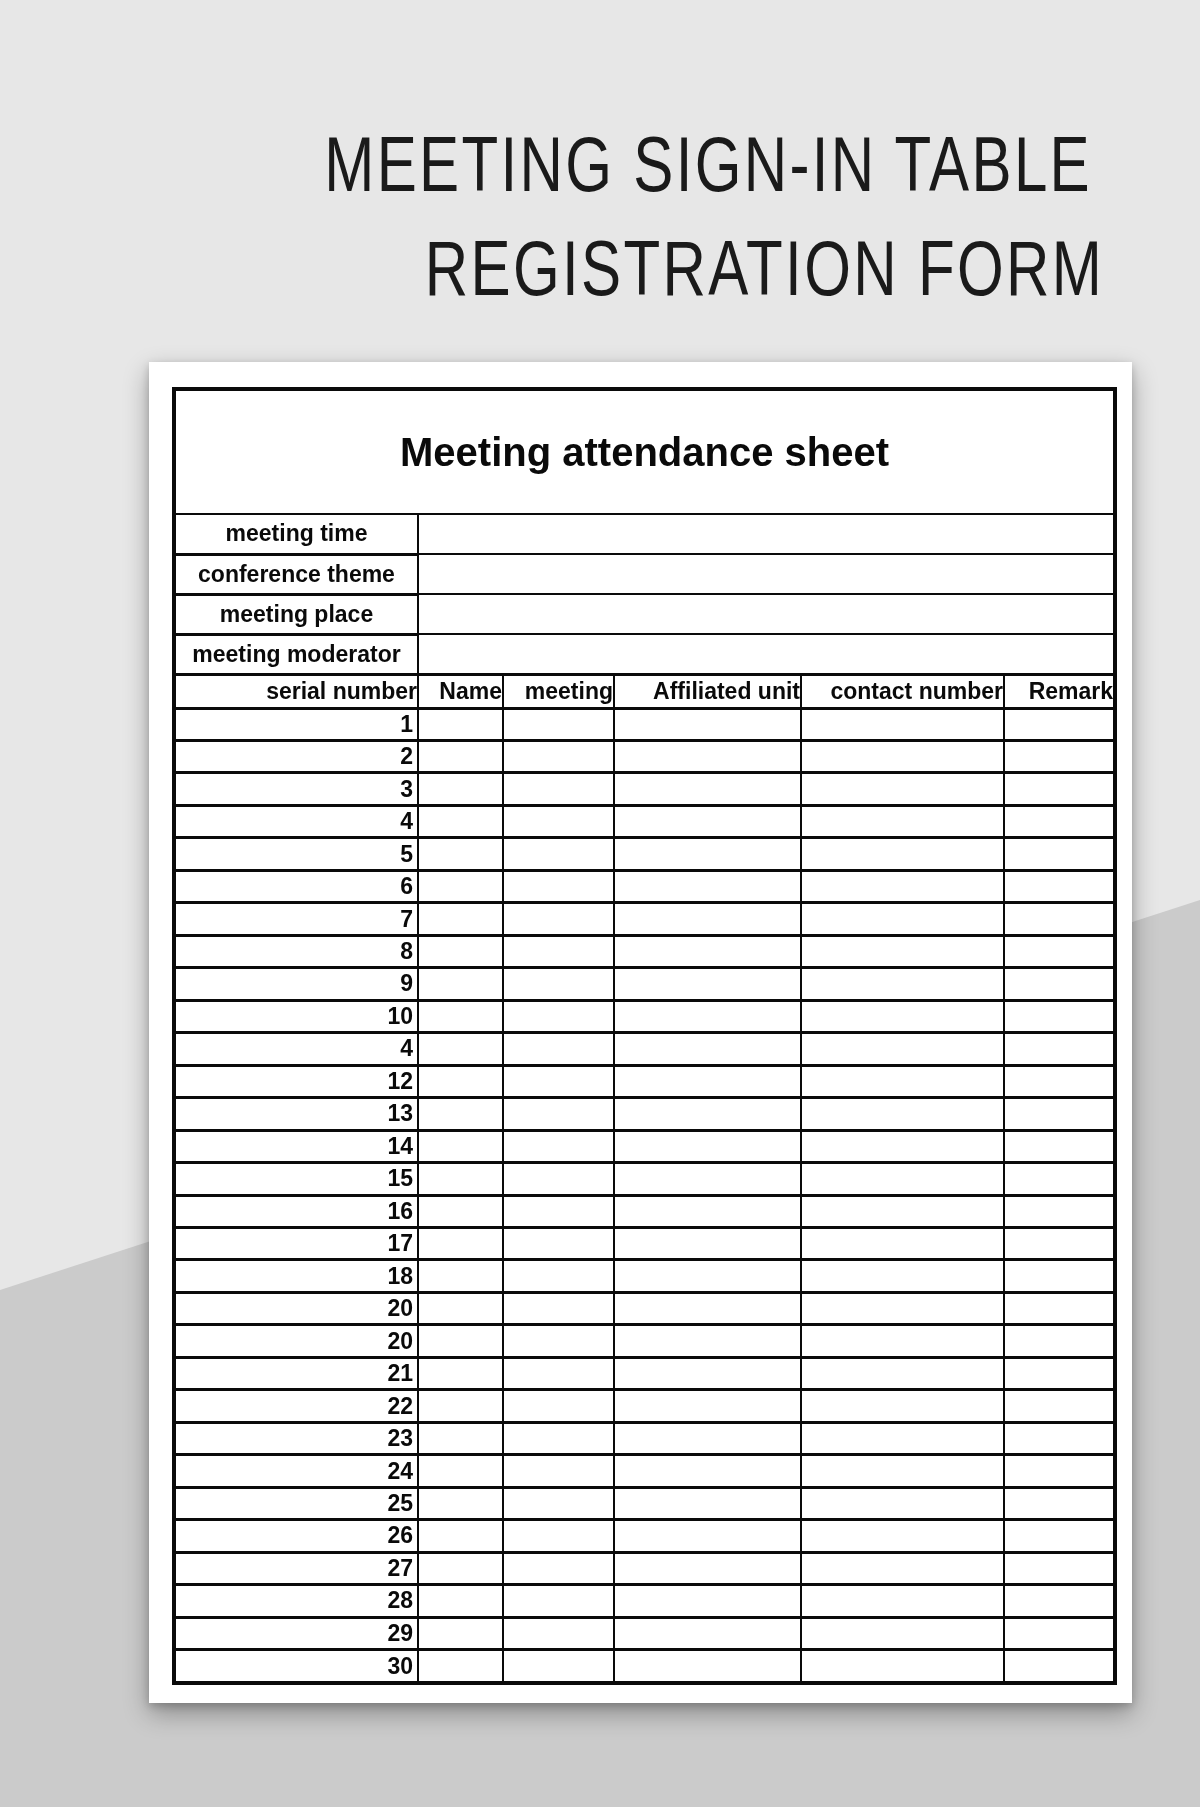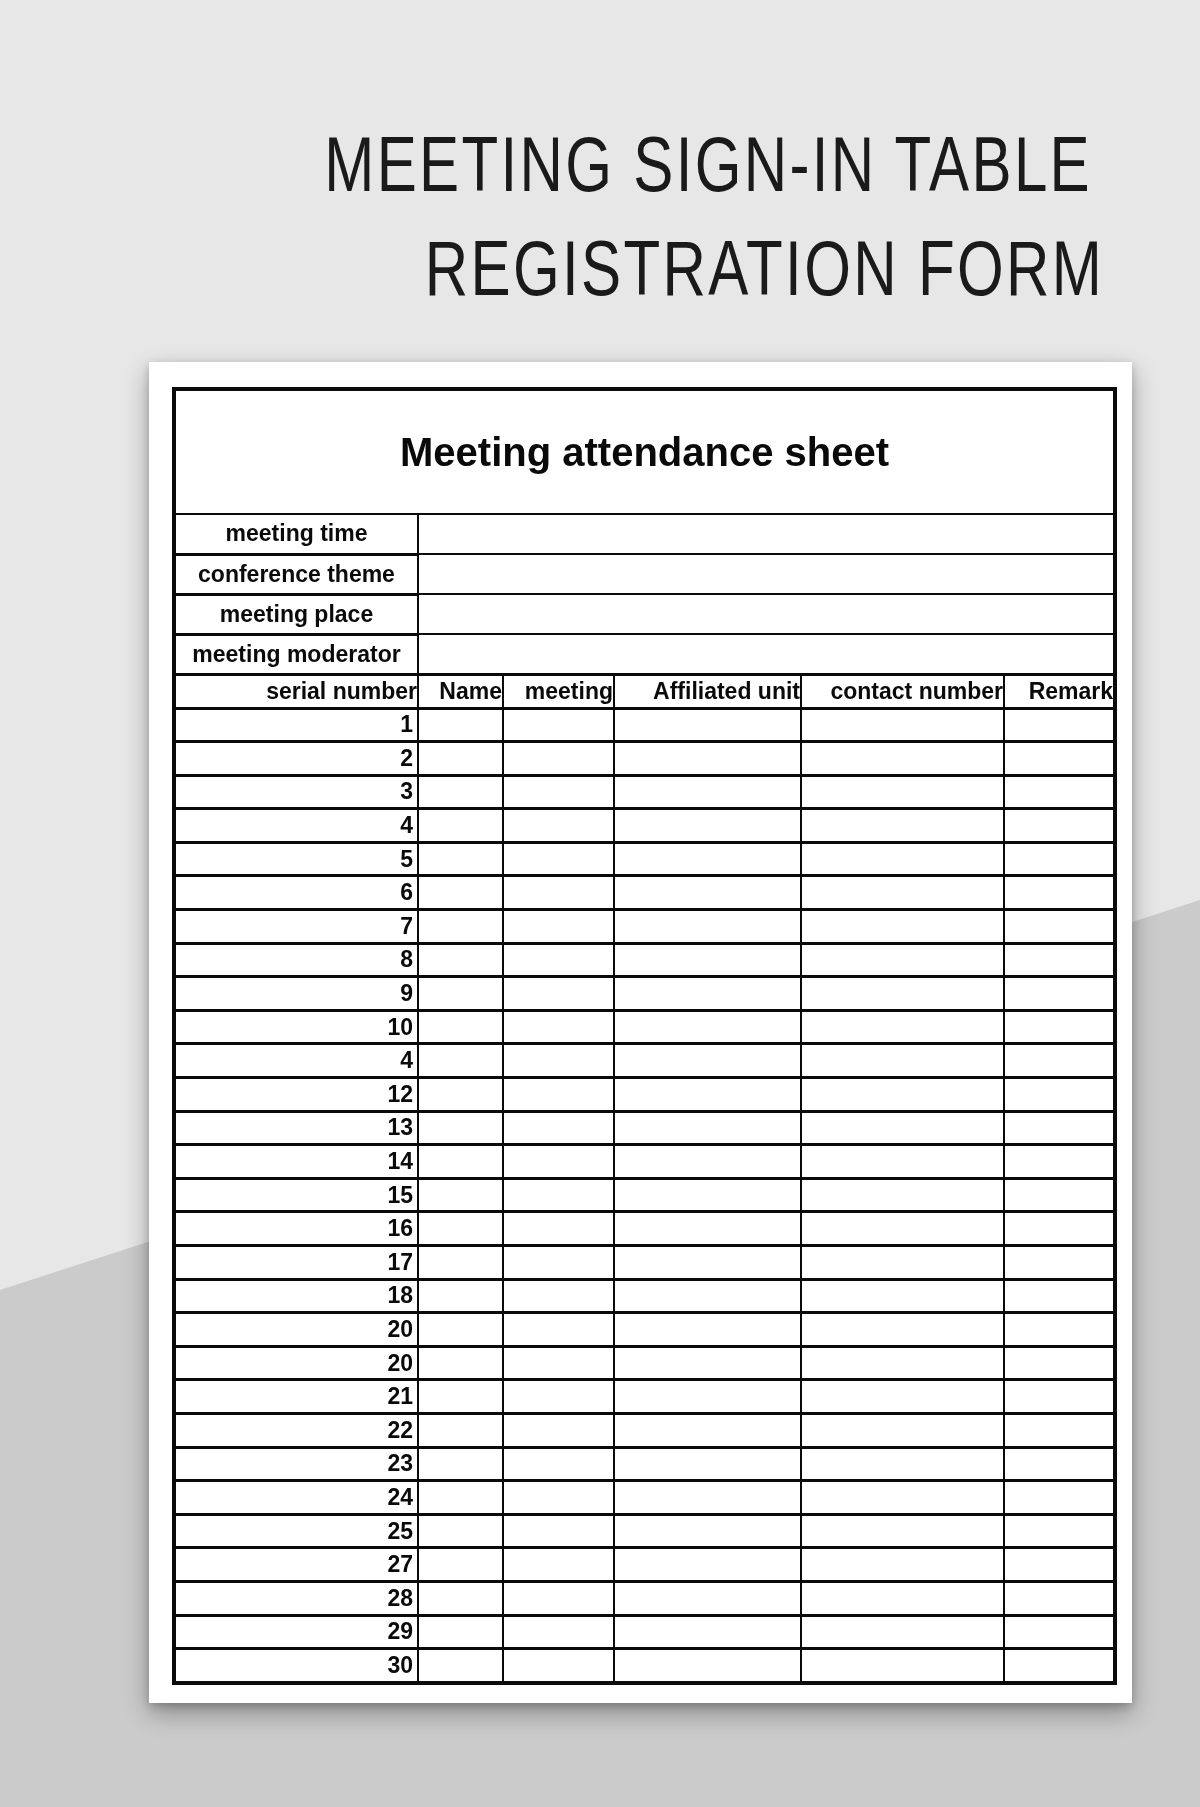--- a/index.html
+++ b/index.html
@@ -330,20 +330,28 @@
         </tr>
         <tr class="data-row">
           <td class="serial-cell">25</td>
           <td></td>
           <td></td>
           <td></td>
           <td></td>
           <td></td>
         </tr>
         <tr class="data-row">
+          <td class="serial-cell">26</td>
+          <td></td>
+          <td></td>
+          <td></td>
+          <td></td>
+          <td></td>
+        </tr>
+        <tr class="data-row">
           <td class="serial-cell">27</td>
           <td></td>
           <td></td>
           <td></td>
           <td></td>
           <td></td>
         </tr>
         <tr class="data-row">
           <td class="serial-cell">28</td>
           <td></td>

